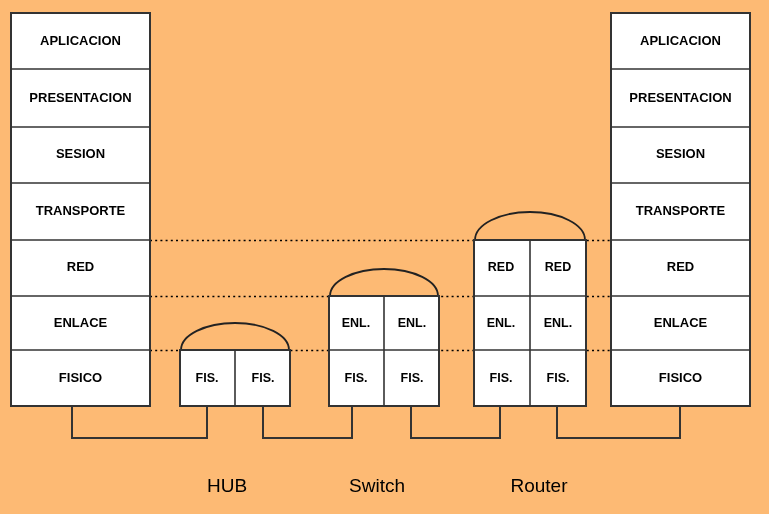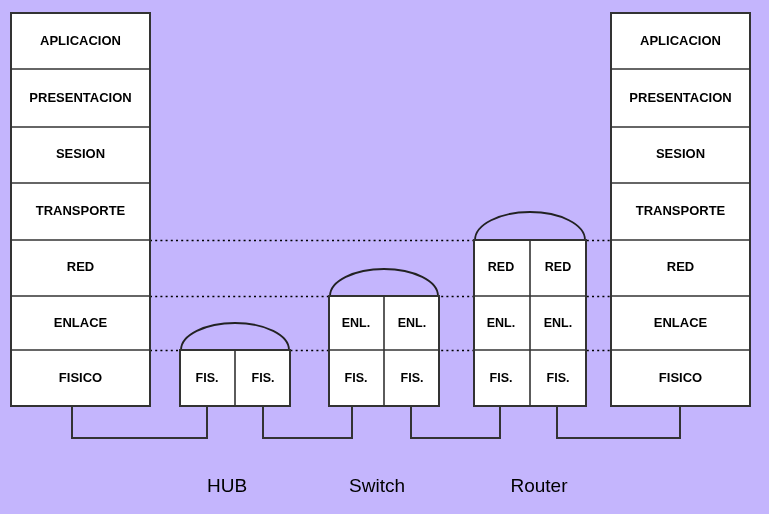--- a/index.html
+++ b/index.html
@@ -4,21 +4,21 @@
 <style>
   html, body {
     margin: 0;
     padding: 0;
     background: #ffffff;
   }
   #canvas {
     position: relative;
     width: 769px;
     height: 514px;
-    background: #c4b5fd;
+    background: #fdba74;
     font-family: "Liberation Sans", sans-serif;
     overflow: hidden;
   }
   svg.layer {
     position: absolute;
     left: 0;
     top: 0;
     width: 769px;
     height: 514px;
   }

